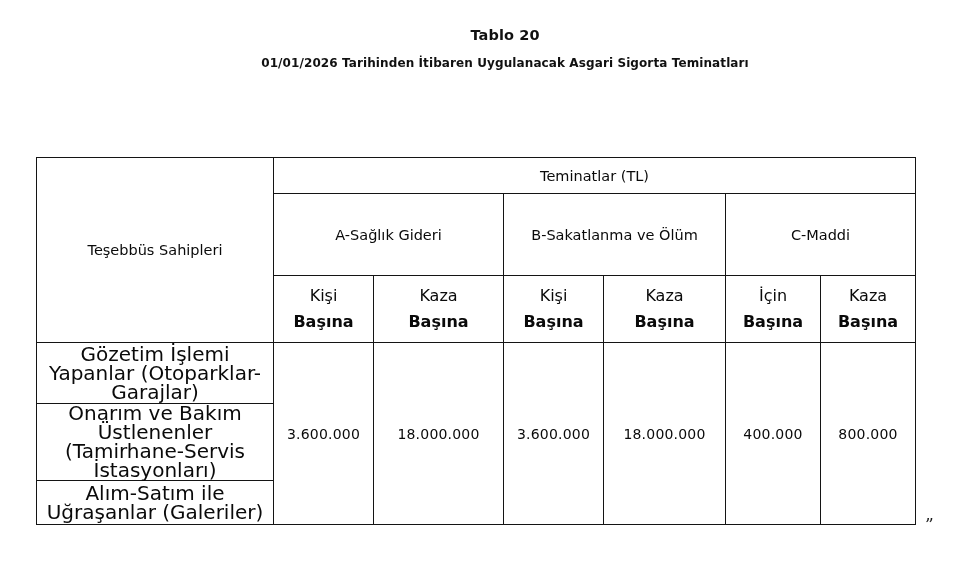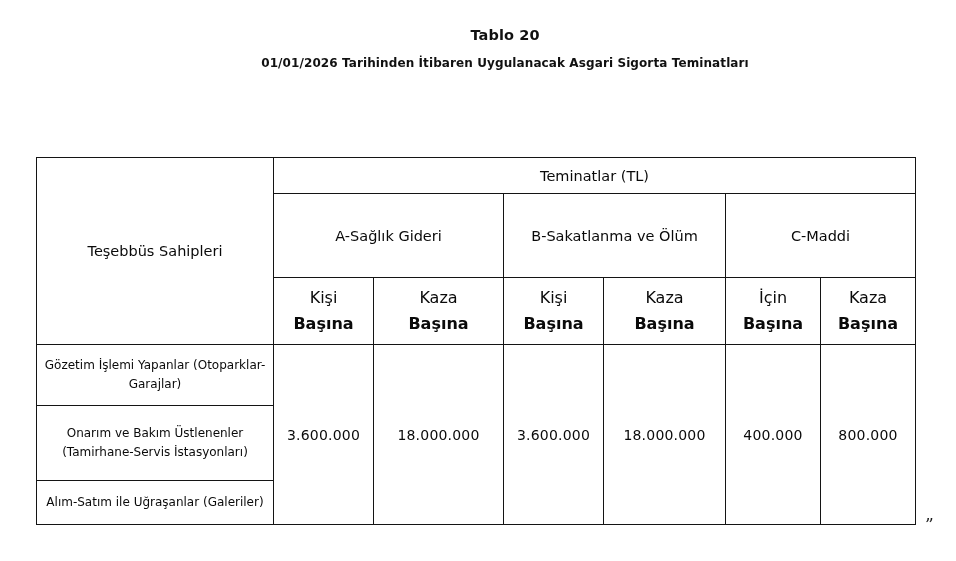--- a/index.html
+++ b/index.html
@@ -76,21 +76,21 @@
   td.sub-head {
     font-size: 16px;
     line-height: 26px;
     height: 66px;
   }
   td.sub-head .sh-l1 { display: block; }
   td.sub-head .sh-l2 { display: block; font-weight: bold; }
 
   td.owner-cell {
     text-align: left;
-    font-size: 12px;
+    font-size: 20px;
     line-height: 19px;
     padding: 4px 6px 4px 7px;
   }
   td.value-cell {
     font-size: 14px;
     letter-spacing: 0.2px;
   }
 
   
   .trailing-quote {

